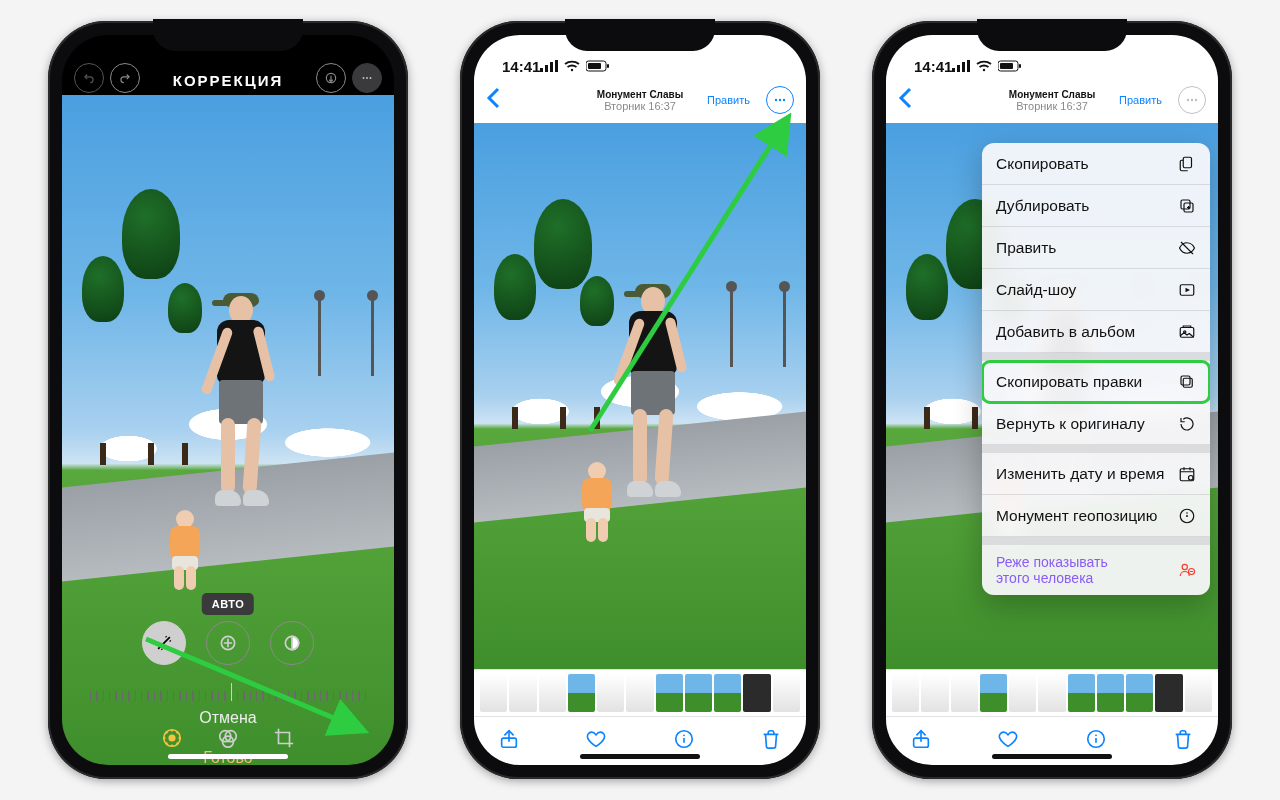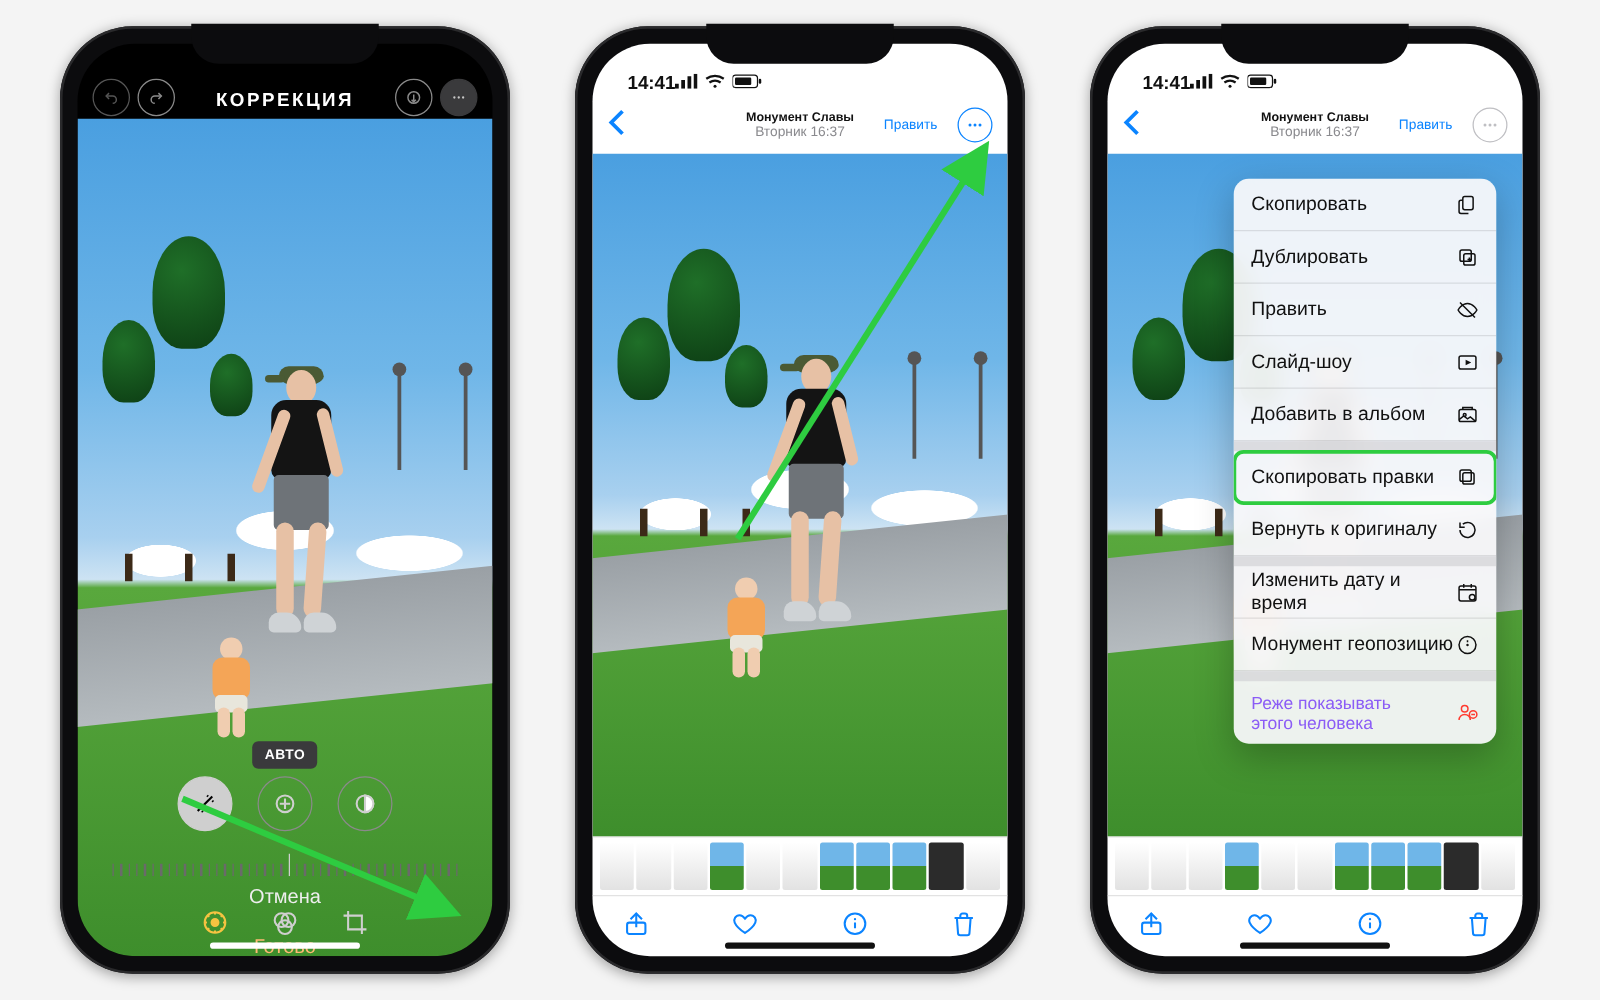--- a/index.html
+++ b/index.html
@@ -158,21 +158,21 @@
   .light .thumb.dk{background:#2b2b2b;}
   .light .toolbar{height:48px;display:flex;justify-content:space-between;align-items:center;padding:0 24px;color:#0b84ff;}
   .light .toolbar svg{width:22px;height:22px;}
   .light .home-ind{background:#111;}
 
   
   .arrow{position:absolute;z-index:60;pointer-events:none;}
   .hl-green{outline:3px solid #2ecc40;outline-offset:-2px;border-radius:8px;}
 
   
-  .menu{position:absolute;top:108px;right:21px;width:210px;background:rgba(248,248,250,.94);backdrop-filter:blur(8px);border-radius:12px;box-shadow:0 10px 30px rgba(0,0,0,.25);overflow:hidden;z-index:30;font-size:15.5px;margin-left:45px;}
+  .menu{position:absolute;top:108px;right:8px;width:228px;background:rgba(248,248,250,.94);backdrop-filter:blur(8px);border-radius:12px;box-shadow:0 10px 30px rgba(0,0,0,.25);overflow:hidden;z-index:30;font-size:15.5px;margin-left:45px;}
   .menu .row{height:42px;display:flex;align-items:center;justify-content:space-between;padding:0 14px;border-bottom:.5px solid rgba(0,0,0,.1);cursor:default;}
   .menu .gap{height:8px;background:rgba(210,210,214,.7);border-bottom:none;}
   .menu .row:last-child{border-bottom:none;}
   .menu .row.red{color:#8b5cf6;}
   .menu .row.red .lbl{line-height:1.15;font-size:14px;}
   .menu .row svg{width:18px;height:18px;flex-shrink:0;}
   .menu .row.tall{height:50px;}
 </style>
 </head>
 <body>

